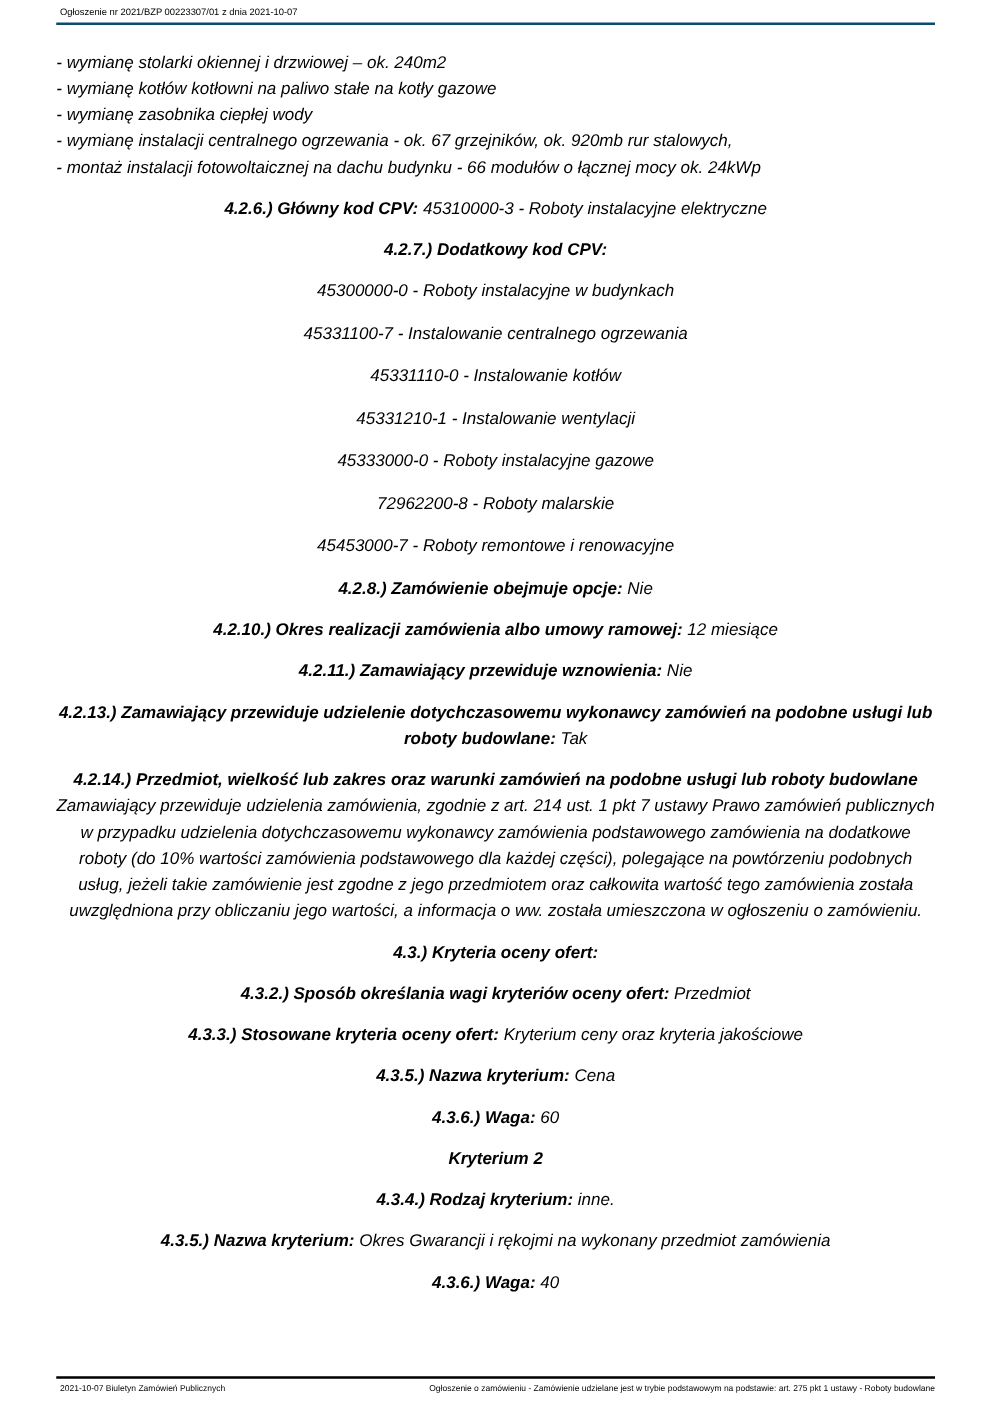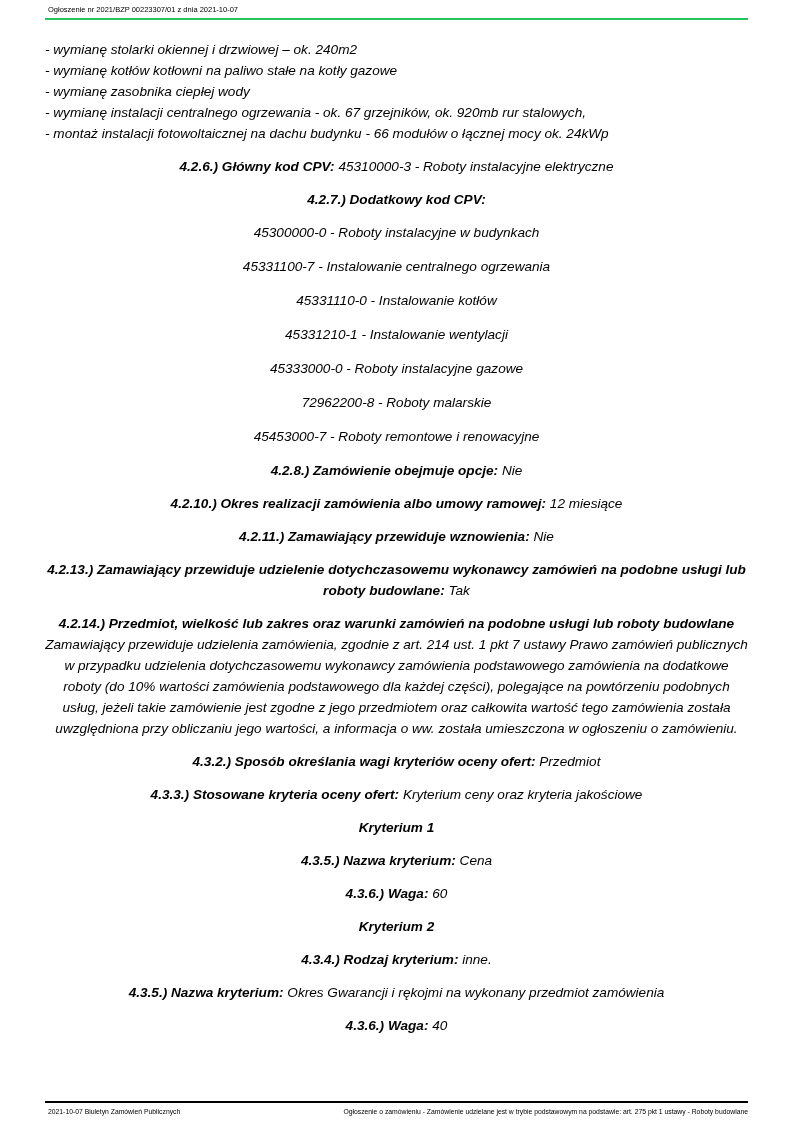--- a/index.html
+++ b/index.html
@@ -10,21 +10,21 @@
     height: 1123px;
     background: #ffffff;
     color: #000000;
     font-family: "Liberation Sans", sans-serif;
     overflow: hidden;
   }
   .doc-header {
     position: absolute;
     top: 0; left: 45px; right: 45px;
     padding: 5px 3px 4px 3px;
-    border-bottom: 2px solid #22c55e;
+    border-bottom: 2px solid #0c4a6e;
     font-size: 7.5px;
     line-height: 9px;
     color: #000000;
   }
   .doc-body {
     position: absolute;
     top: 39px; left: 45px; right: 45px;
     font-size: 13.6px;
     line-height: 21px;
     font-style: italic;
@@ -85,26 +85,26 @@
     <p class="para"><span class="lbl">4.2.8.) Zamówienie obejmuje opcje: </span><span class="val">Nie</span></p>
 
     <p class="para"><span class="lbl">4.2.10.) Okres realizacji zamówienia albo umowy ramowej: </span><span class="val">12 miesiące</span></p>
 
     <p class="para"><span class="lbl">4.2.11.) Zamawiający przewiduje wznowienia: </span><span class="val">Nie</span></p>
 
     <p class="para"><span class="lbl">4.2.13.) Zamawiający przewiduje udzielenie dotychczasowemu wykonawcy zamówień na podobne usługi lub roboty budowlane: </span><span class="val">Tak</span></p>
 
     <p class="para"><span class="lbl">4.2.14.) Przedmiot, wielkość lub zakres oraz warunki zamówień na podobne usługi lub roboty budowlane </span><span class="val">Zamawiający przewiduje udzielenia zamówienia, zgodnie z art. 214 ust. 1 pkt 7 ustawy Prawo zamówień publicznych w przypadku udzielenia dotychczasowemu wykonawcy zamówienia podstawowego zamówienia na dodatkowe roboty (do 10% wartości zamówienia podstawowego dla każdej części), polegające na powtórzeniu podobnych usług, jeżeli takie zamówienie jest zgodne z jego przedmiotem oraz całkowita wartość tego zamówienia została uwzględniona przy obliczaniu jego wartości, a informacja o ww. została umieszczona w ogłoszeniu o zamówieniu.</span></p>
 
+    <p class="para"><span class="lbl">4.3.) Kryteria oceny ofert:</span></p>
 
     <p class="para"><span class="lbl">4.3.2.) Sposób określania wagi kryteriów oceny ofert: </span><span class="val">Przedmiot</span></p>
 
     <p class="para"><span class="lbl">4.3.3.) Stosowane kryteria oceny ofert: </span><span class="val">Kryterium ceny oraz kryteria jakościowe</span></p>
 
-    <p class="para"><span class="lbl">Kryterium 1</span></p>
 
     <p class="para"><span class="lbl">4.3.5.) Nazwa kryterium: </span><span class="val">Cena</span></p>
 
     <p class="para"><span class="lbl">4.3.6.) Waga: </span><span class="val">60</span></p>
 
     <p class="para"><span class="lbl">Kryterium 2</span></p>
 
     <p class="para"><span class="lbl">4.3.4.) Rodzaj kryterium: </span><span class="val">inne.</span></p>
 
     <p class="para"><span class="lbl">4.3.5.) Nazwa kryterium: </span><span class="val">Okres Gwarancji i rękojmi na wykonany przedmiot zamówienia</span></p>

